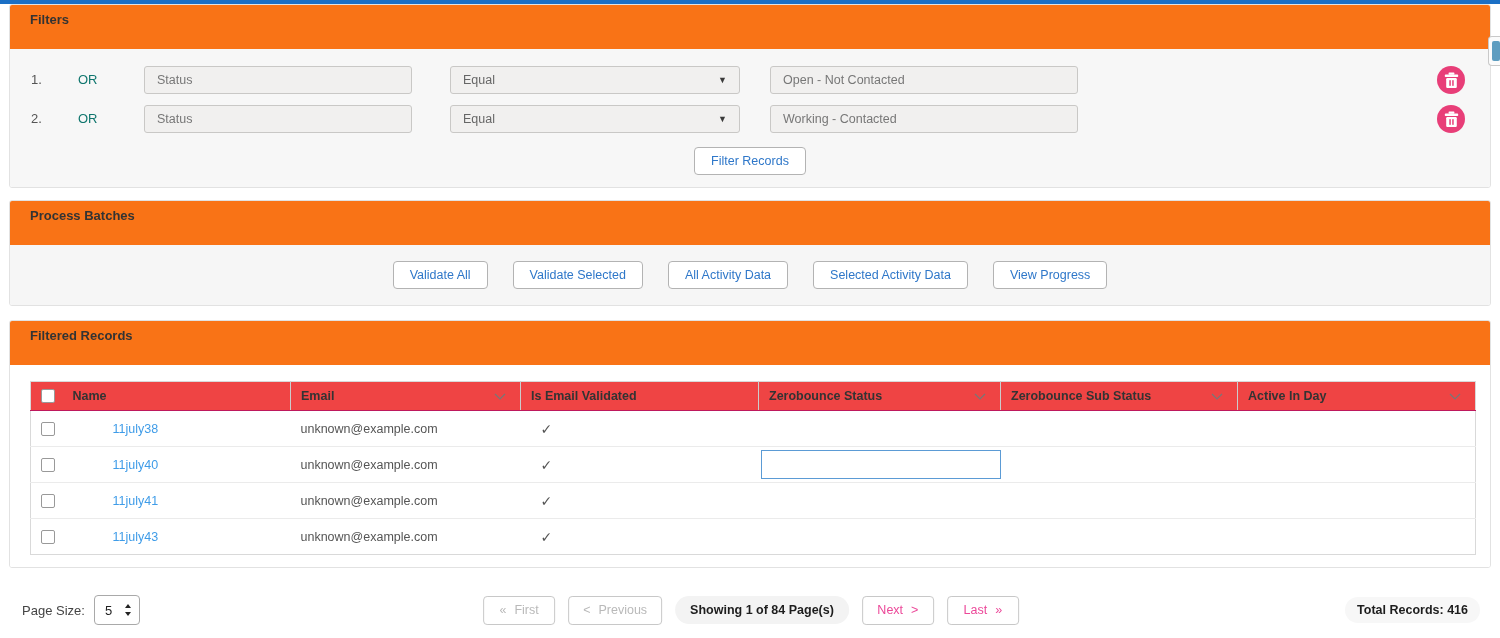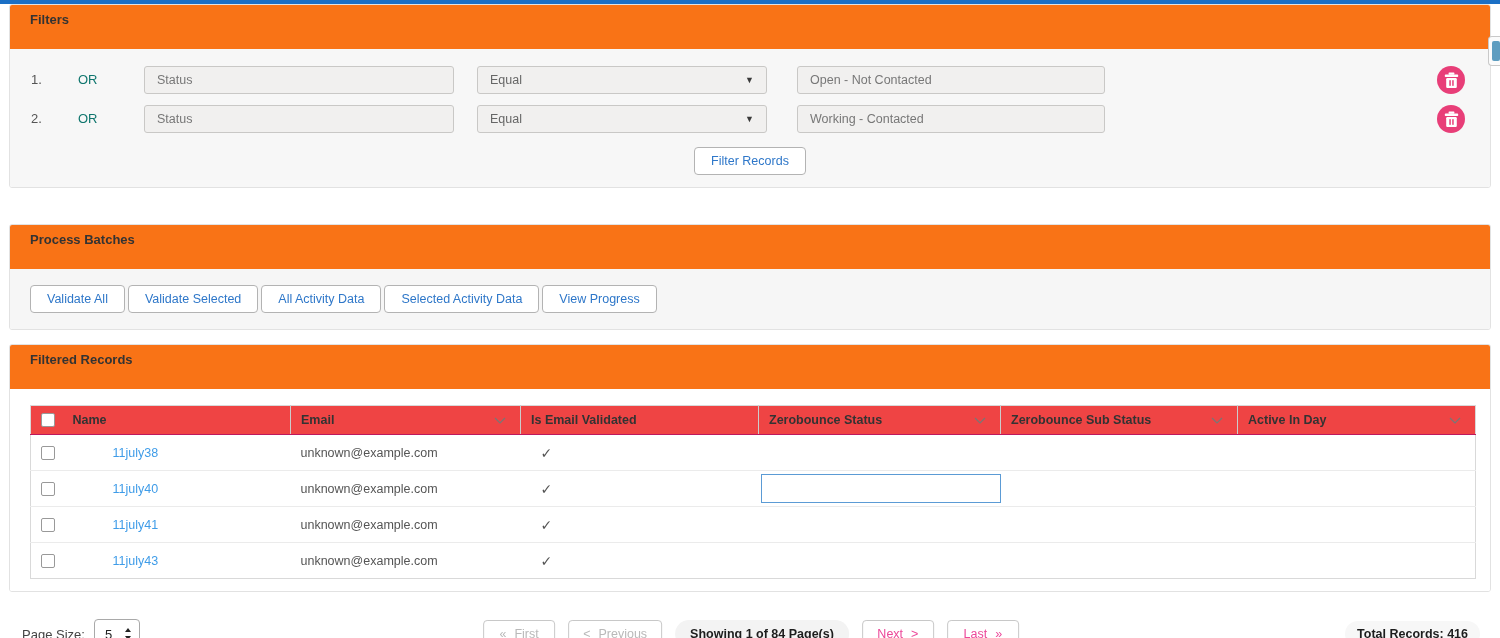--- a/index.html
+++ b/index.html
@@ -12,33 +12,33 @@
   .card-header { background: #f97316; height: 44px; line-height: 30px; padding: 0 20px;
     font-size: 13px; font-weight: bold; color: #333; }
 
   
   .filters-body { background: #f7f7f7; padding: 11px 0 12px; }
   .filter-row { display: flex; align-items: center; height: 39px; padding-left: 21px; }
   .f-index { width: 47px; color: #555; font-size: 13px; }
   .f-conj  { width: 66px; color: #0f766e; font-size: 13px; }
   .finput { height: 28px; line-height: 26px; background: #f1f0ef; border: 1px solid #c9c8c6;
     border-radius: 3px; padding: 0 12px; color: #777; font-size: 12.5px; }
-  .f-field { width: 310px; margin-right: 23px; }
+  .f-field { width: 268px; margin-right: 38px; }
   .f-op { width: 290px; margin-right: 30px; display: flex; align-items: center; justify-content: space-between; color: #666; }
   .f-op .caret { font-size: 9px; color: #3a3a3a; line-height: 26px; }
   .f-val { width: 308px; }
   .trash-btn { margin-left: auto; margin-right: 25px; width: 28px; height: 28px; border-radius: 50%;
     background: #e83e78; border: none; cursor: pointer; display: flex; align-items: center; justify-content: center; padding: 0; }
   .filter-actions { text-align: center; margin-top: 9px; }
   .btn-outline { height: 28px; padding: 0 16px; background: #fff; border: 1px solid #b3b3b3; border-radius: 4px;
     color: #2e77c9; font-size: 12.5px; font-family: inherit; cursor: pointer; }
 
   
-  .pb-card { margin-top: 36px; }
-  .batch-body { background: #f6f6f6; padding: 16px 20px; display: flex; gap: 3px; }
+  .pb-card { margin-top: 12px; }
+  .batch-body { background: #f6f6f6; padding: 16px 20px; display: flex; gap: 25px; justify-content: center; }
 
   
   .fr-card { margin-top: 14px; }
   .table-wrap { padding: 16px 20px 12px; background: #fff; }
   table { width: 100%; border-collapse: collapse; table-layout: fixed; border: 1px solid #d9d9d9; font-size: 12.5px; }
   thead th { height: 29px; background: #ef4444; font-weight: bold; color: #333; text-align: left;
     padding: 0 10px; border-bottom: 1px solid #be185d; }
   thead th.sep { border-right: 1px solid #ccc; }
   .th-flex { display: flex; align-items: center; justify-content: space-between; }
   .chev { display: inline-flex; margin-right: 4px; }

